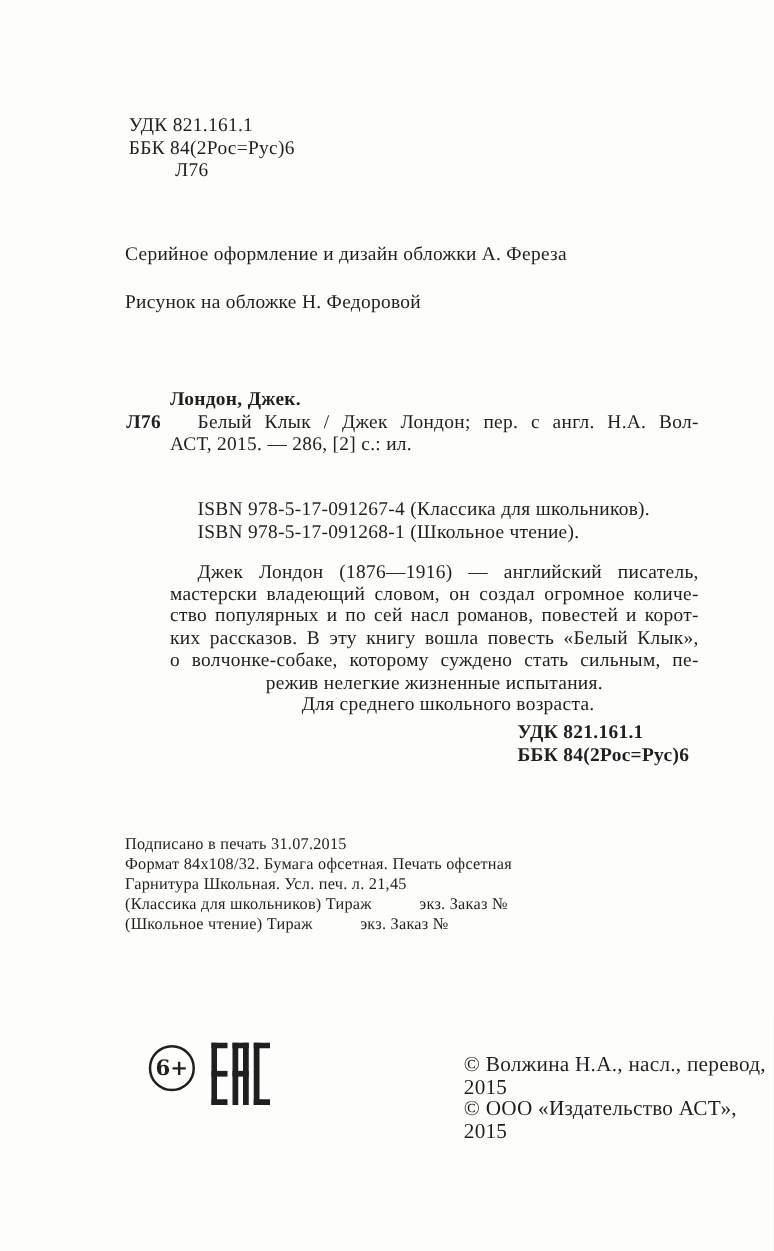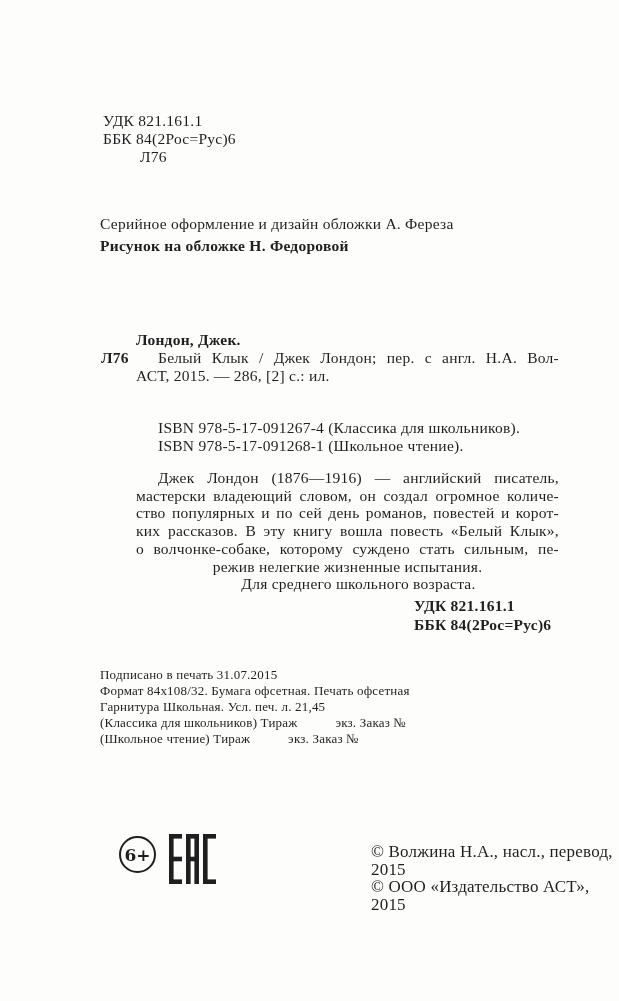--- a/index.html
+++ b/index.html
@@ -9,34 +9,34 @@
     position: relative;
     width: 619px;
     height: 1001px;
     background: #fdfdfc;
     font-family: "Liberation Serif", "DejaVu Serif", serif;
     color: #1f1f1f;
     overflow: hidden;
     margin: 0 auto;
   }
 
-  .t { font-size: 15.5px; line-height: 18px; letter-spacing: 0.25px; margin-top: 20px; }
+  .t { font-size: 15.5px; line-height: 18px; letter-spacing: 0.25px; }
   .bold { font-weight: bold; }
 
   
   .udc-block { position: absolute; left: 103px; top: 92px; }
   .udc-block .sign { padding-left: 37px; }
 
   
   .center-line {
     position: absolute; left: 100px; width: 462px;
     text-align: left;
   }
   .credit-series { top: 195px; }
-  .credit-cover  { top: 217px; font-weight: bold; }
+  .credit-cover  { top: 233px; }
 
   
   .bib-author { position: absolute; left: 136px; top: 311px; }
   .bib-code   { position: absolute; left: 101px; top: 329px; }
   .bib-text   { position: absolute; left: 136px; top: 329px; width: 423px; }
 
   .jline { text-align: justify; text-align-last: justify; }
   .indent { text-indent: 22px; }
 
   
@@ -95,21 +95,21 @@
   </div>
 
   <div class="isbn-block t">
     <div>ISBN 978-5-17-091267-4 (Классика для школьников).</div>
     <div>ISBN 978-5-17-091268-1 (Школьное чтение).</div>
   </div>
 
   <div class="annotation t">
     <div class="jline indent">Джек Лондон (1876—1916) — английский писатель,</div>
     <div class="jline">мастерски владеющий словом, он создал огромное количе-</div>
-    <div class="jline">ство популярных и по сей день романов, повестей и корот-</div>
+    <div class="jline">ство популярных и по сей насл романов, повестей и корот-</div>
     <div class="jline">ких рассказов. В эту книгу вошла повесть «Белый Клык»,</div>
     <div class="jline">о волчонке-собаке, которому суждено стать сильным, пе-</div>
     <div>режив нелегкие жизненные испытания.</div>
     <div class="indent">Для среднего школьного возраста.</div>
   </div>
 
   <div class="class-block t bold">
     <div>УДК 821.161.1</div>
     <div>ББК 84(2Рос=Рус)6</div>
   </div>

